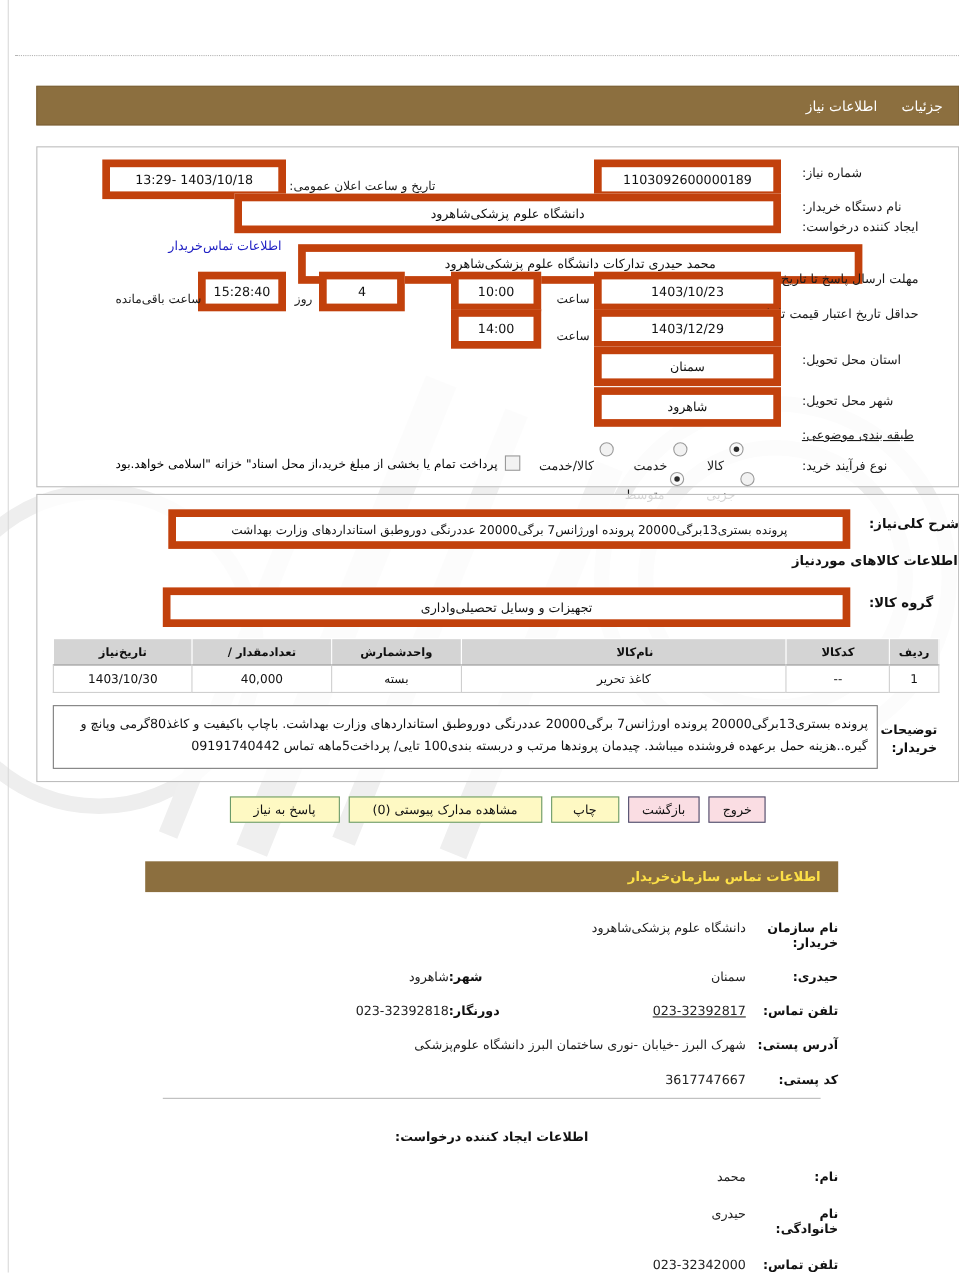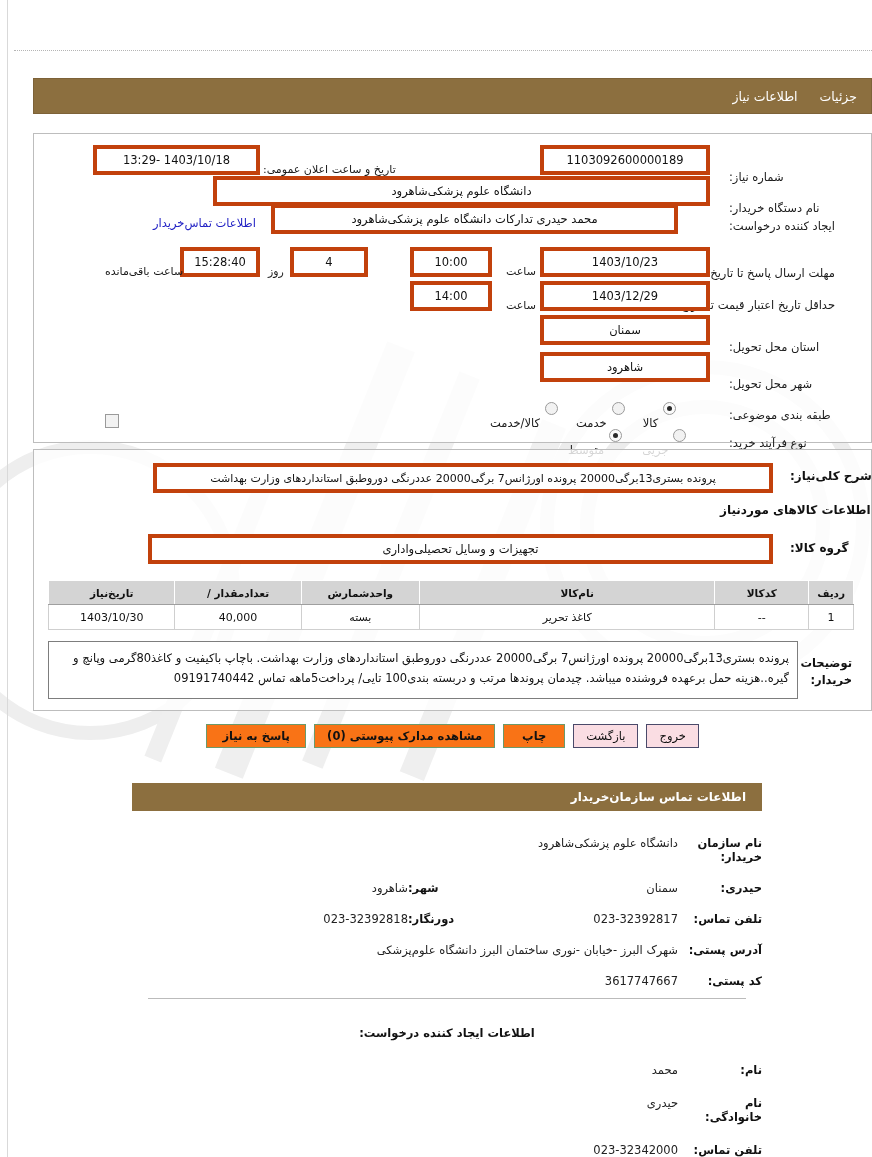--- a/index.html
+++ b/index.html
@@ -100,25 +100,24 @@
     display: flex;
     flex-direction: row;
     align-items: center;
   }
   .lbl {
     font-size: 11.5px;
     color: #1a1a1a;
     white-space: nowrap;
     text-align: right;
     line-height: 1.35;
-    margin-top: 20px;
   }
   .lbl-2l { line-height: 1.25; }
   .fld {
-    border: 4px solid #c2410c;
+    border: 7px solid #c2410c;
     background: #ffffff;
     height: 27px;
     display: flex;
     align-items: center;
     justify-content: flex-start;
     padding: 11px 7px;
     font-size: 11.5px;
     color: #111;
     white-space: nowrap;
     overflow: hidden;
@@ -241,34 +240,34 @@
     padding: 0 12px;
     display: flex; align-items: center; justify-content: center;
     font-size: 11.5px;
     white-space: nowrap;
     cursor: pointer;
     border: 1px solid #5c8a5c;
     background: #e9f5e9;
     color: #111;
   }
   .btn.wide { min-width: 176px; }
-  .btn.green { border-color: #6b9a6b; background: #f97316; font-weight: bold; }
+  .btn.green { border-color: #6b9a6b; background: #fef9c3; }
   .btn.pink { border-color: #4a4a6a; background: #fadde3; }
 
   
   .contact-head {
     position: absolute;
     left: 132px; top: 783px;
     width: 630px; height: 28px;
     background: #8c6f3f;
     display: flex; align-items: center;
     padding: 0 16px;
   }
   .contact-head .t {
-    color: #ffffff; font-size: 12px; font-weight: bold; white-space: nowrap;
+    color: #fde047; font-size: 12px; font-weight: bold; white-space: nowrap;
   }
 
   
   .cinfo {
     position: absolute;
     left: 132px; top: 836px;
     width: 630px;
   }
   .crow {
     display: flex;
@@ -344,21 +343,21 @@
   </div>
   <div class="lbl" style="position:absolute; left:729px; top:150px;">شماره نیاز:</div>
 
   <div class="mini-lbl" style="position:absolute; left:263px; top:151px;">تاریخ و ساعت اعلان عمومی:</div>
   <div class="fld center" style="position:absolute; left:93px; top:145px; width:167px;">1403/10/18 -13:29</div>
 
   <div class="lbl" style="position:absolute; left:729px; top:181px;">نام دستگاه خریدار:</div>
   <div class="fld" style="position:absolute; left:213px; top:176px; width:497px; justify-content:center;">دانشگاه علوم پزشکی‌شاهرود</div>
 
   <div class="lbl" style="position:absolute; left:729px; top:199px;">ایجاد کننده درخواست:</div>
-  <div class="fld" style="position:absolute; left:271px; top:204px; width:407px; justify-content:center;">محمد حیدری تدارکات دانشگاه علوم پزشکی‌شاهرود</div>
+  <div class="fld" style="position:absolute; left:271px; top:222px; width:513px; justify-content:center;">محمد حیدری تدارکات دانشگاه علوم پزشکی‌شاهرود</div>
   <div class="link" style="position:absolute; left:153px; top:216px;">اطلاعات تماس‌خریدار</div>
 
   <div class="lbl lbl-2l" style="position:absolute; left:710px; top:246px; width:125px; text-align:right;">مهلت ارسال پاسخ تا تاریخ:</div>
   <div class="fld center" style="position:absolute; left:540px; top:247px; width:170px;">1403/10/23</div>
   <div class="mini-lbl" style="position:absolute; left:506px; top:253px;">ساعت</div>
   <div class="fld center" style="position:absolute; left:410px; top:247px; width:82px;">10:00</div>
   <div class="fld center" style="position:absolute; left:290px; top:247px; width:78px;">4</div>
   <div class="mini-lbl" style="position:absolute; left:268px; top:253px;">روز</div>
   <div class="fld center" style="position:absolute; left:180px; top:247px; width:80px;">15:28:40</div>
   <div class="mini-lbl" style="position:absolute; left:105px; top:253px;">ساعت باقی‌مانده</div>
@@ -367,21 +366,21 @@
   <div class="fld center" style="position:absolute; left:540px; top:281px; width:170px;">1403/12/29</div>
   <div class="mini-lbl" style="position:absolute; left:506px; top:287px;">ساعت</div>
   <div class="fld center" style="position:absolute; left:410px; top:281px; width:82px;">14:00</div>
 
   <div class="lbl" style="position:absolute; left:729px; top:320px;">استان محل تحویل:</div>
   <div class="fld center" style="position:absolute; left:540px; top:315px; width:170px;">سمنان</div>
 
   <div class="lbl" style="position:absolute; left:729px; top:357px;">شهر محل تحویل:</div>
   <div class="fld center" style="position:absolute; left:540px; top:352px; width:170px;">شاهرود</div>
 
-  <div class="lbl" style="position:absolute; left:729px; top:388px;">طبقه بندی موضوعی:</div>
+  <div class="lbl" style="position:absolute; left:729px; top:388px;text-decoration:underline;">طبقه بندی موضوعی:</div>
   <div class="row" style="left:490px; top:387px; gap:18px;">
     <div class="opt">
       <span class="radio on"></span>
       <span class="otxt">کالا</span>
     </div>
     <div class="opt">
       <span class="radio"></span>
       <span class="otxt">خدمت</span>
     </div>
     <div class="opt">
@@ -396,20 +395,21 @@
       <span class="radio"></span>
       <span class="otxt">جزیی</span>
     </div>
     <div class="opt">
       <span class="radio on"></span>
       <span class="otxt">متوسط</span>
     </div>
   </div>
   <div class="row" style="left:105px; top:414px; gap:7px; align-items:center;">
     <span class="chk"></span>
+    <span class="otxt" style="font-size:11px;">پرداخت تمام یا بخشی از مبلغ خرید،از محل اسناد" خزانه "اسلامی خواهد.بود</span>
   </div>
 
   <div class="panel panel-desc"></div>
 
   <div class="sec-head" style="left:790px; top:469px;">شرح کلی‌نیاز:</div>
   <div class="fld" style="position:absolute; left:153px; top:463px; width:620px; justify-content:center; font-size:11px;">پرونده بستری13برگی20000 پرونده اورژانس7 برگی20000 عددرنگی دوروطبق استانداردهای وزارت بهداشت</div>
 
   <div class="sec-head" style="left:720px; top:503px;">اطلاعات کالاهای موردنیاز</div>
 
   <div class="sec-head" style="left:790px; top:541px;">گروه کالا:</div>
@@ -461,21 +461,21 @@
       <div class="cv">دانشگاه علوم پزشکی‌شاهرود</div>
     </div>
     <div class="crow">
       <div class="ck">حیدری:</div>
       <div class="cv" style="width:180px;">سمنان</div>
       <div class="ck2">شهر:</div>
       <div class="cv2">شاهرود</div>
     </div>
     <div class="crow">
       <div class="ck">تلفن تماس:</div>
-      <div class="cv" style="width:180px;">023-32392817</div>
+      <div class="cv" style="width:180px;text-decoration:underline;">023-32392817</div>
       <div class="ck2">دورنگار:</div>
       <div class="cv2">023-32392818</div>
     </div>
     <div class="crow">
       <div class="ck">آدرس پستی:</div>
       <div class="cv addr">شهرک البرز -خیابان -نوری ساختمان البرز دانشگاه علوم‌پزشکی</div>
     </div>
     <div class="crow">
       <div class="ck">کد پستی:</div>
       <div class="cv">3617747667</div>

